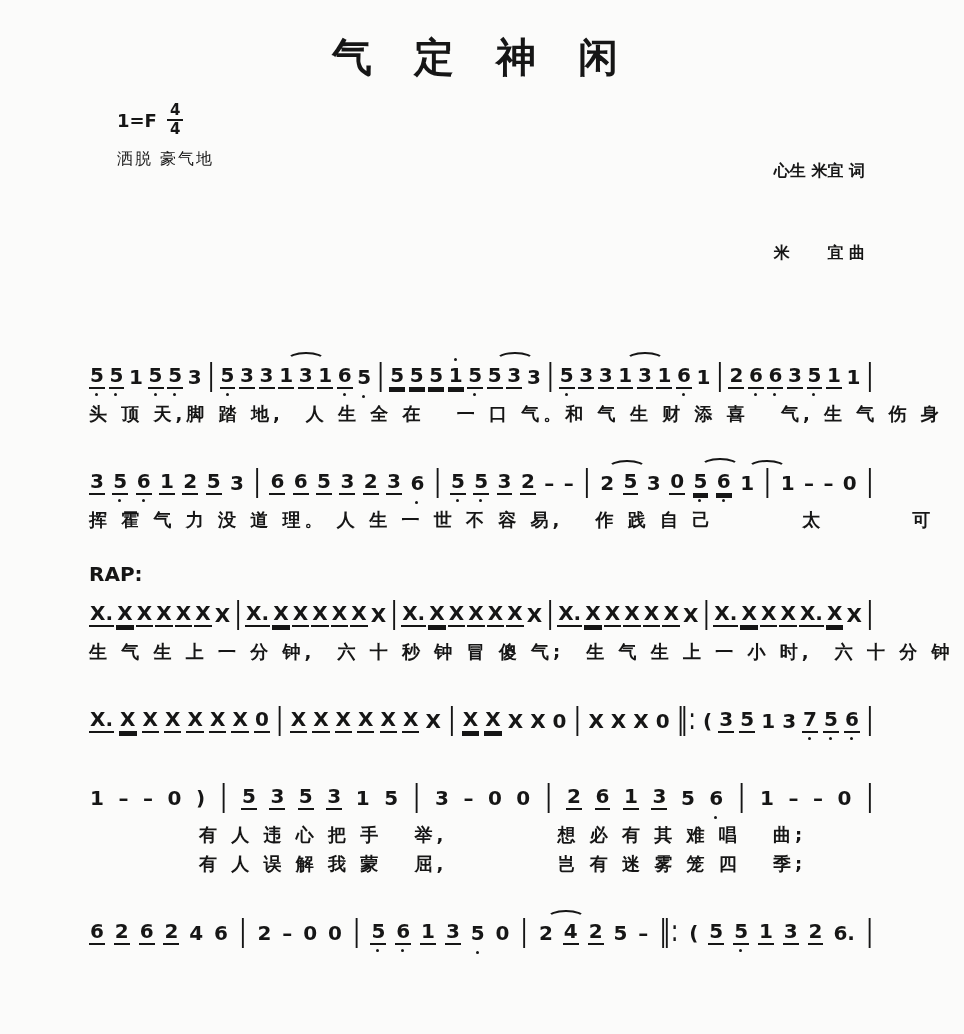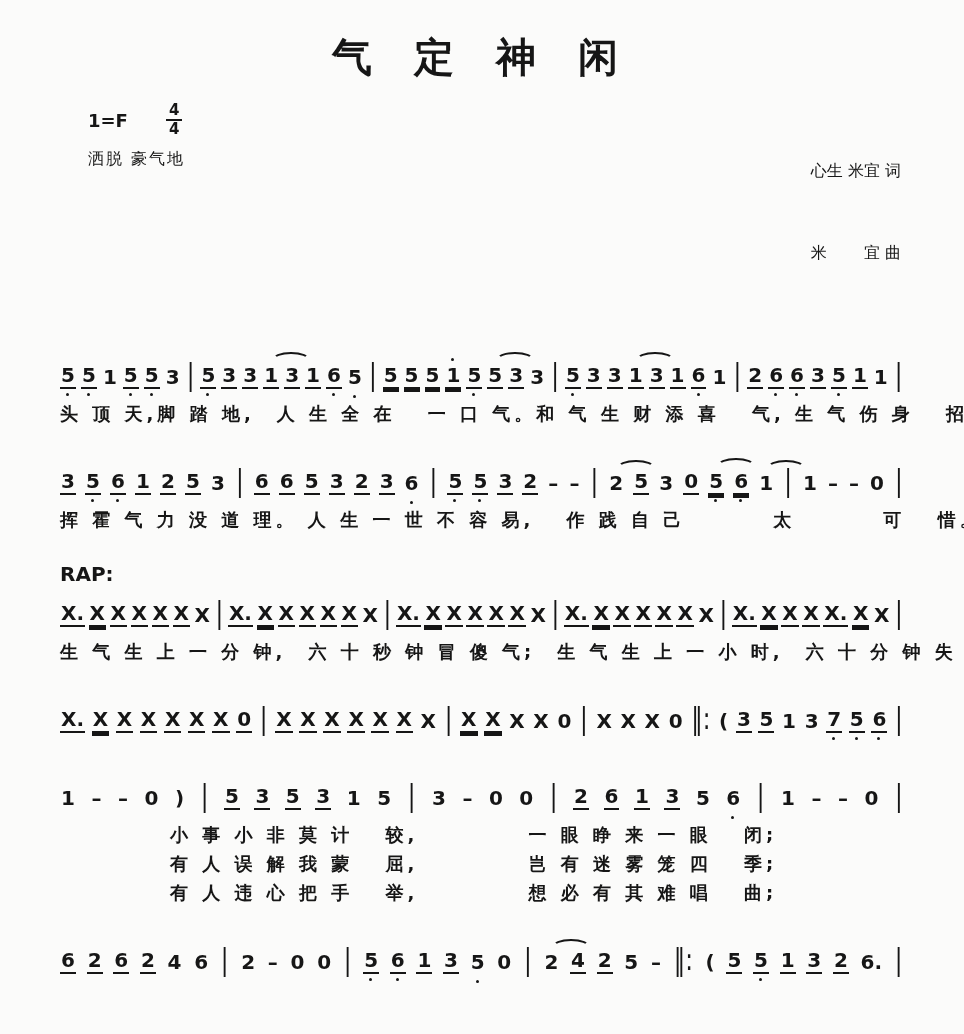--- a/index.html
+++ b/index.html
@@ -1,34 +1,34 @@
 <!DOCTYPE html>
 <html><head>
 <meta charset="utf-8">
 <style>
   html,body{margin:0;padding:0;}
   body{
     width:964px;height:1034px;background:#fbfbfa;color:#161616;
     font-family:"DejaVu Sans","Liberation Sans",sans-serif;
     overflow:hidden;
   }
-  .sheet{padding:0 60px;}
+  .sheet{padding:0 89px;}
   
   .title{
     text-align:center;margin-top:30px;font-family:"DejaVu Serif","Liberation Serif",serif;
     font-size:40px;font-weight:700;letter-spacing:14px;white-space:pre;
   }
   .meta{display:flex;justify-content:space-between;align-items:flex-start;margin-top:18px;}
   .key-block{margin-left:28px;}
-  .key-line{display:flex;align-items:center;font-weight:700;font-size:18px;gap:28px;}
+  .key-line{display:flex;align-items:center;font-weight:700;font-size:18px;}
   .meter{display:inline-flex;flex-direction:column;align-items:center;margin-left:10px;line-height:1;}
   .meter .num{border-bottom:2px solid #161616;padding:0 3px 1px;font-size:15px;font-weight:700;}
   .meter .den{padding-top:1px;font-size:15px;font-weight:700;}
   .tempo{margin-top:12px;font-size:16px;font-weight:400;letter-spacing:2px;}
-  .credits{text-align:right;margin-right:3px;font-size:16px;font-weight:400;line-height:1.7;white-space:pre;}
+  .credits{text-align:right;margin-right:10px;font-size:16px;font-weight:700;line-height:1.7;white-space:pre;}
   
   .score{margin-top:26px;}
   .system{margin-top:29px;}
   .sys-label{font-size:20px;font-weight:700;margin-bottom:2px;}
   .note-row{
     display:flex;justify-content:space-between;align-items:flex-end;
     font-weight:700;font-size:20px;line-height:1;padding:14px 0 9px;
   }
   .tok{position:relative;display:inline-block;padding:0 1px 2px;}
   .tok.u1{border-bottom:2px solid #161616;}
@@ -269,23 +269,22 @@
           <span class="tok note u1">3</span>
           <span class="tok note">5</span>
           <span class="tok note">6<i class="db"></i></span>
           <span class="tok punct bar">|</span>
           <span class="tok note">1</span>
           <span class="tok punct">–</span>
           <span class="tok punct">–</span>
           <span class="tok note">0</span>
           <span class="tok punct bar">|</span>
         </div>
-        <div class="lyric-row">　　　　　小 事 小 非 莫 计　 较,　　　　　一 眼 睁 来 一 眼　 闭;</div>
+        <div class="lyric-row">　　　　　有 人 违 心 把 手　 举,　　　　　想 必 有 其 难 唱　 曲;</div>
         <div class="lyric-row">　　　　　有 人 误 解 我 蒙　 屈,　　　　　岂 有 迷 雾 笼 四　 季;</div>
-        <div class="lyric-row">　　　　　有 人 违 心 把 手　 举,　　　　　想 必 有 其 难 唱　 曲;</div>
       </div>
       <div class="system">
         <div class="note-row">
           <span class="tok note u1">6</span>
           <span class="tok note u1">2</span>
           <span class="tok note u1">6</span>
           <span class="tok note u1">2</span>
           <span class="tok note">4</span>
           <span class="tok note">6</span>
           <span class="tok punct bar">|</span>

